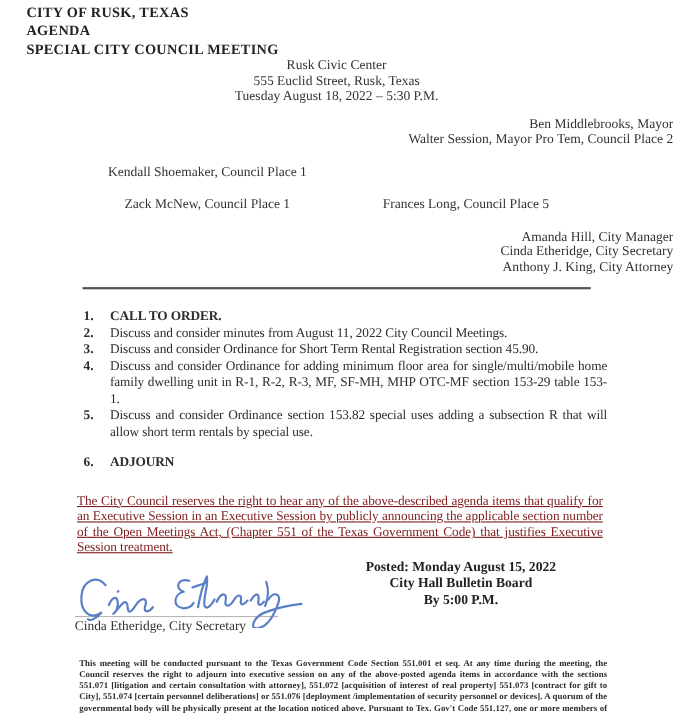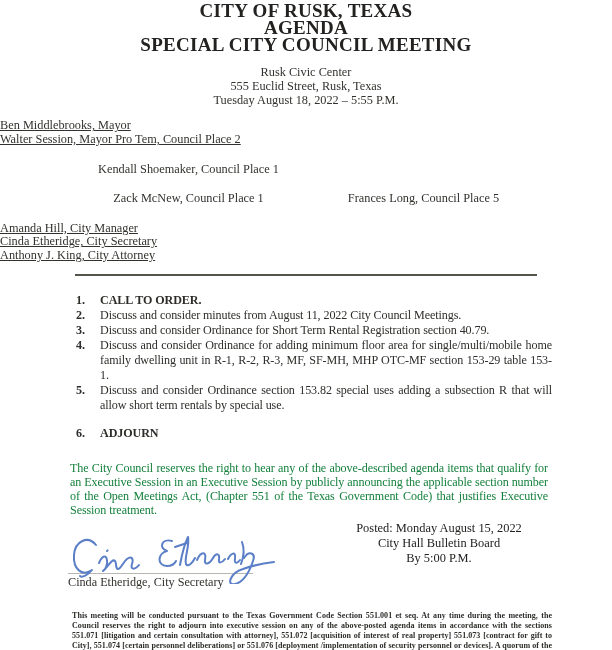--- a/index.html
+++ b/index.html
@@ -12,43 +12,43 @@
   .page {
     position: relative;
     width: 612px; height: 650px;
     box-sizing: border-box;
     padding-top: 2px;
   }
   .bold { font-weight: bold; }
 
   
   .doc-header {
-    text-align: center;
     font-weight: bold;
-    font-size: 19px;
+    font-size: 13px;
     line-height: 17px;
     color: #232220;
     letter-spacing: 0.3px;
+    margin-left: 24px;
   }
   
   .meeting-info {
-    margin-top: 13px;
+    margin-top: 0;
     text-align: center;
     font-size: 12.3px;
     line-height: 13.8px;
     color: #33322e;
   }
   
   .officials {
     margin-top: 12px;
     font-size: 12.3px;
     line-height: 13.6px;
     color: #33322e;
   }
-  .officials .center-line { text-align: left; text-decoration: underline; }
+  .officials .center-line { text-align: right; }
   .officials-columns {
     display: grid;
     grid-template-columns: 1fr 1fr;
     width: 470px;
     margin: 16px auto;
   }
   .officials-columns .cell { text-align: center; white-space: nowrap; }
 
   
   .divider {
@@ -80,35 +80,36 @@
   .agenda-item.last { margin-top: 13px; }
 
   
   .exec-paragraph {
     margin-top: 20px;
     padding: 0 64px 0 70px;
     font-size: 12.1px;
     line-height: 14.3px;
     letter-spacing: -0.1px;
     text-align: justify;
-    color: #15803d;
+    color: #7f1d1d;
+    text-decoration: underline;
   }
 
   
   .posted-sig-region {
     position: relative;
     height: 93px;
   }
   .posted-block {
     position: absolute;
     top: 3px;
-    right: 68px;
+    right: 88px;
     width: 210px;
     text-align: center;
-    font-weight: normal;
+    font-weight: bold;
     font-size: 12.4px;
     line-height: 15px;
     color: #232220;
   }
   .signature-block {
     position: absolute;
     left: 68px;
     top: 14px;
     width: 185px;
   }
@@ -147,21 +148,21 @@
 
   <div>CITY OF RUSK, TEXAS</div>
       <div>AGENDA</div>
       <div>SPECIAL CITY COUNCIL MEETING</div>
     </div>
 
   <div class="meeting-info">
 
   <div>Rusk Civic Center</div>
       <div>555 Euclid Street, Rusk, Texas</div>
-      <div>Tuesday August 18, 2022 – 5:55 P.M.</div>
+      <div>Tuesday August 18, 2022 – 5:30 P.M.</div>
     </div>
 
   <div class="officials">
     <div>
 
     <div class="center-line">Ben Middlebrooks, Mayor</div>
         <div class="center-line">Walter Session, Mayor Pro Tem, Council Place 2</div>
       </div>
     <div>
 
@@ -192,21 +193,21 @@
           <span class="txt bold">CALL TO ORDER.</span>
         </div>
 
         <div class="agenda-item">
           <span class="num">2.</span>
           <span class="txt">Discuss and consider minutes from August 11, 2022 City Council Meetings.</span>
         </div>
 
         <div class="agenda-item">
           <span class="num">3.</span>
-          <span class="txt">Discuss and consider Ordinance for Short Term Rental Registration section 40.79.</span>
+          <span class="txt">Discuss and consider Ordinance for Short Term Rental Registration section 45.90.</span>
         </div>
 
         <div class="agenda-item">
           <span class="num">4.</span>
           <span class="txt">Discuss and consider Ordinance for adding minimum floor area for single/multi/mobile home family dwelling unit in R-1, R-2, R-3, MF, SF-MH, MHP OTC-MF section 153-29 table 153-1.</span>
         </div>
 
         <div class="agenda-item">
           <span class="num">5.</span>
           <span class="txt">Discuss and consider Ordinance section 153.82 special uses adding a subsection R that will allow short term rentals by special use.</span>

